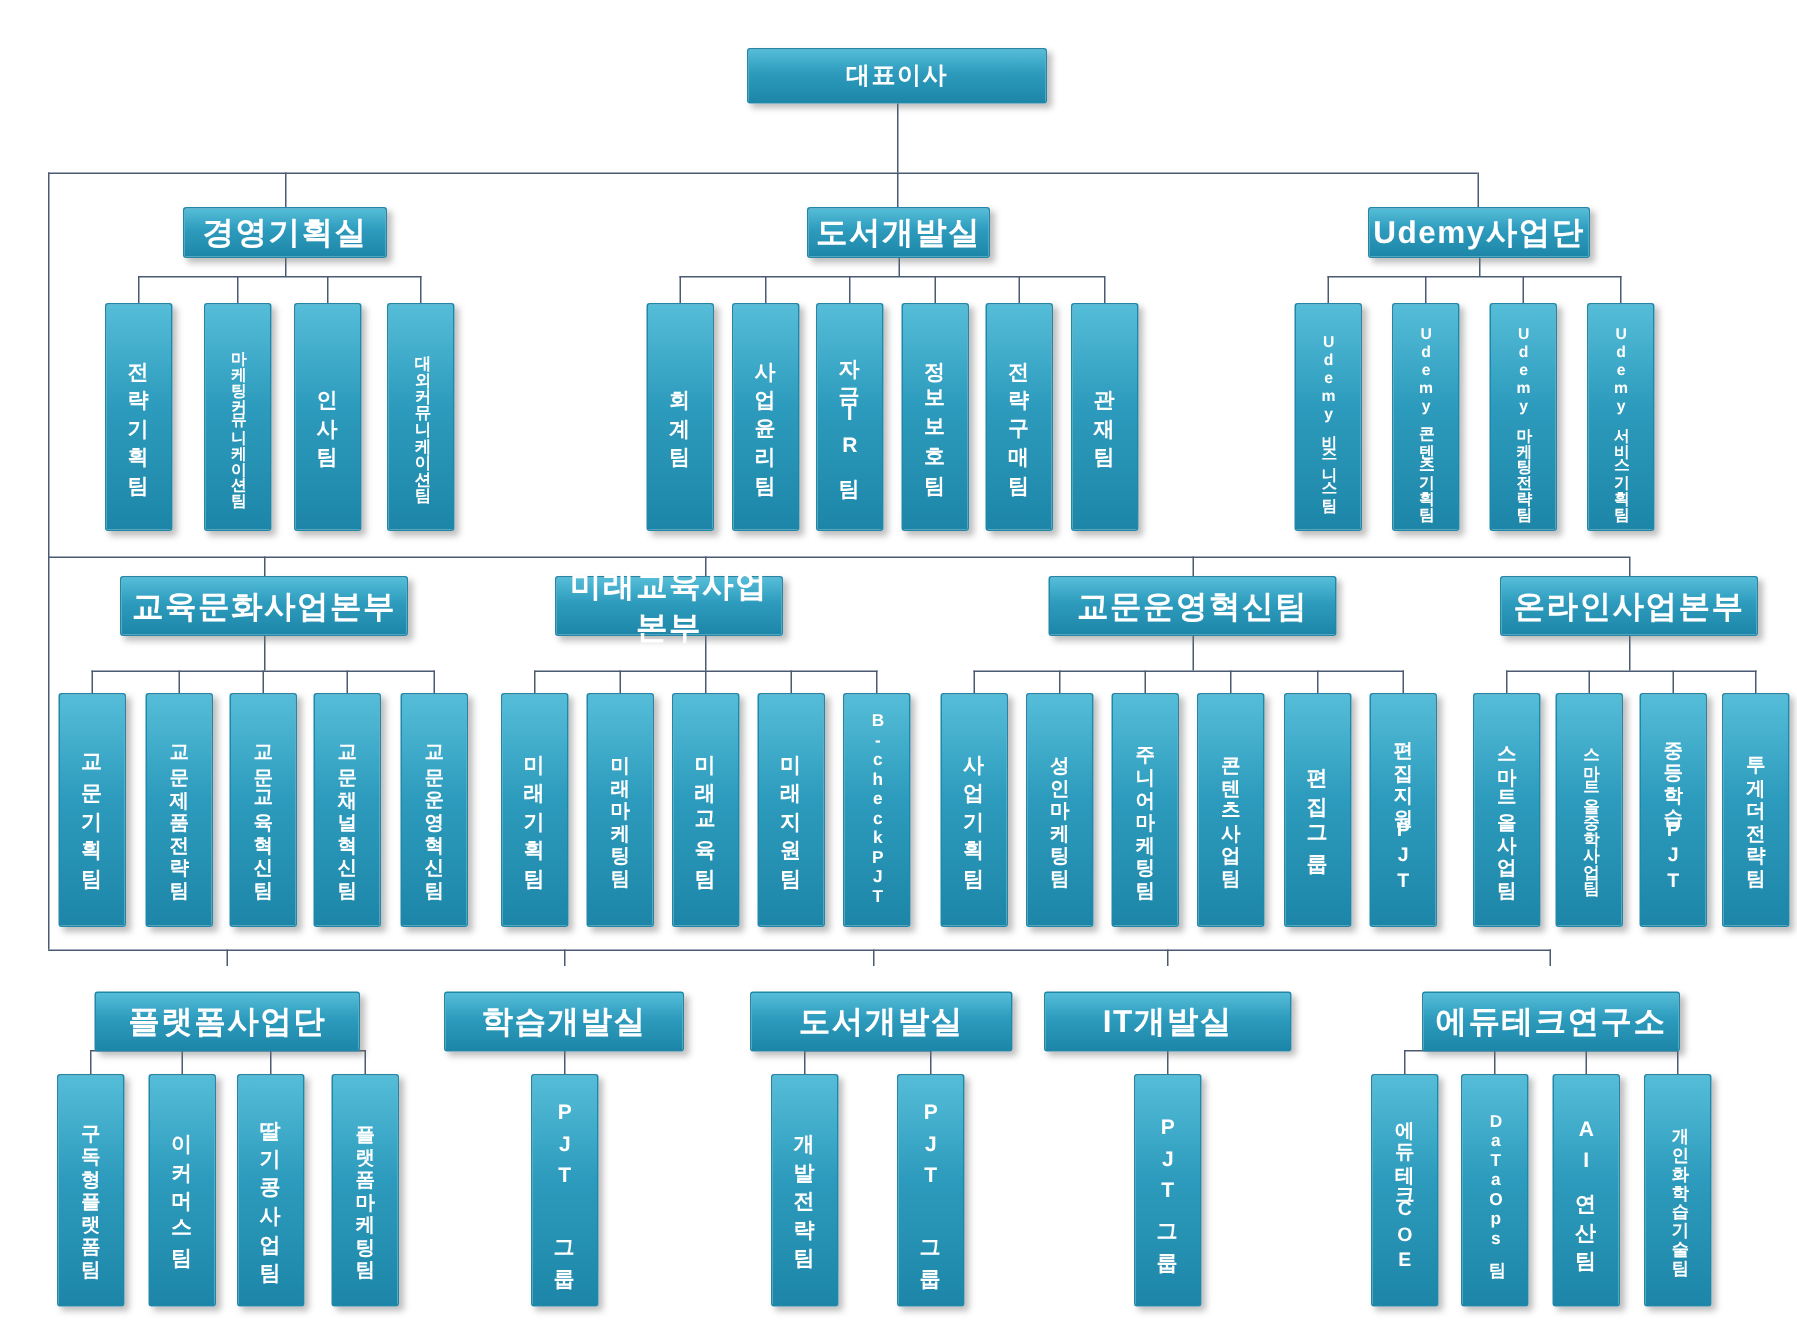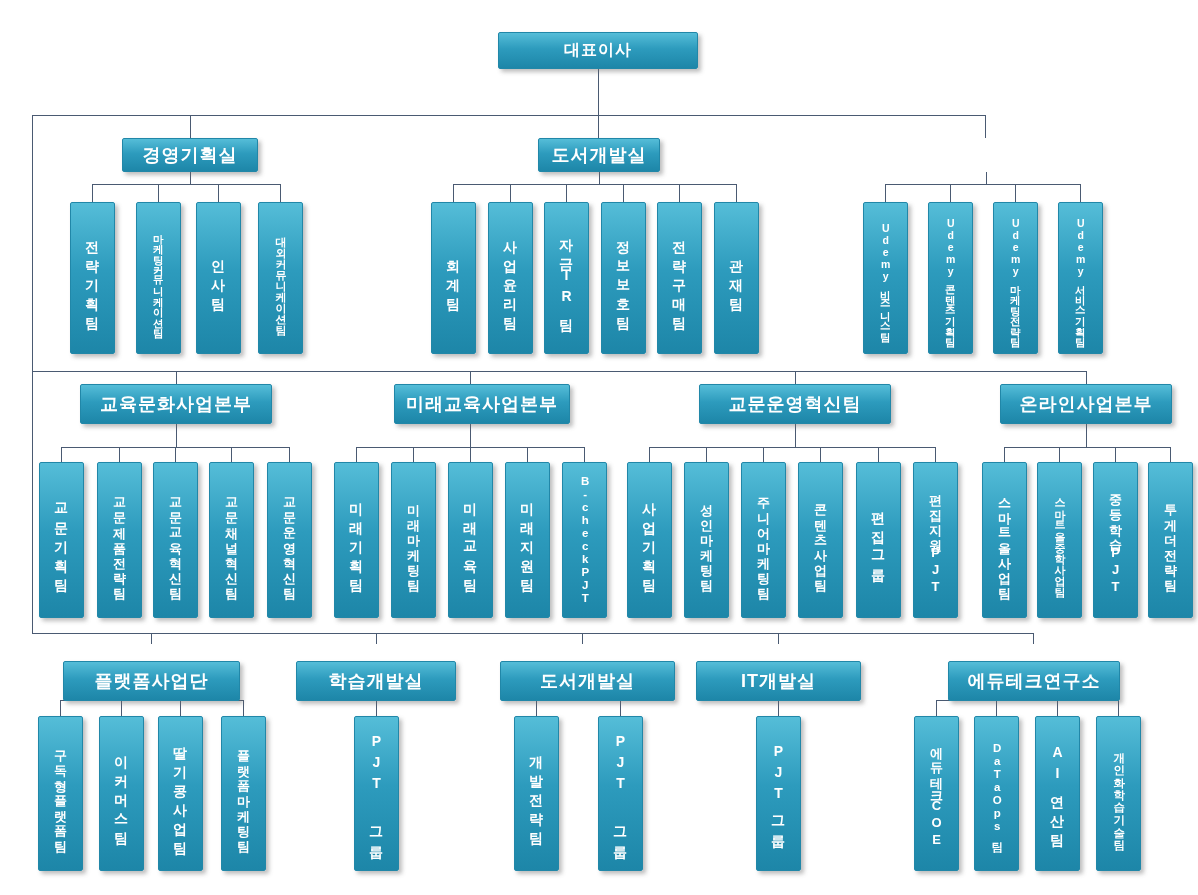--- a/index.html
+++ b/index.html
@@ -16,21 +16,21 @@
     background:linear-gradient(180deg,#55bdd8 0%,#2d9bbd 45%,#1d86a8 100%);
     border:1px solid #2187a8;
     border-radius:2px;
     color:#ffffff;
     font-weight:bold;
     display:flex;align-items:center;justify-content:center;
     text-align:center;
     box-shadow:3px 3px 4px rgba(110,110,110,.45);
     box-sizing:border-box;
   }
-  .hbox{font-size:18px;letter-spacing:1px;}
+  .hbox{font-size:21px;letter-spacing:1px;}
   .hd0{font-size:16px;}
   .h2{top:138px;height:34px;}
   .h3{top:384px;height:40px;}
   .h4{top:644px;height:40px;margin-top:17px;}
 
   .vbox{
     writing-mode:vertical-rl;
     text-orientation:upright;
     line-height:1;
   }
@@ -144,40 +144,41 @@
   <i class="ln hl" style="left:936px;top:700px;width:182px"></i>
   <i class="ln" style="left:936px;top:700px;height:16px"></i>
   <i class="ln" style="left:996px;top:700px;height:16px"></i>
   <i class="ln" style="left:1057px;top:700px;height:16px"></i>
   <i class="ln" style="left:1118px;top:700px;height:16px"></i>
 
   <div class="hbox hd0" style="left:498px;top:32px;width:200px;height:37px">대표이사</div>
 
   <div class="hbox h2" style="left:122px;width:136px">경영기획실</div>
   <div class="hbox h2" style="left:538px;width:122px">도서개발실</div>
+  <div class="hbox h2" style="left:912px;width:148px">Udemy사업단</div>
 
   <div class="vbox r2 f14" style="left:70px">전략기획팀</div>
   <div class="vbox r2 f10" style="left:136px">마케팅커뮤니케이션팀</div>
   <div class="vbox r2 f14" style="left:196px">인사팀</div>
   <div class="vbox r2 f11" style="left:258px">대외커뮤니케이션팀</div>
 
   <div class="vbox r2 f14" style="left:431px">회계팀</div>
   <div class="vbox r2 f14" style="left:488px">사업윤리팀</div>
   <div class="vbox r2 f14" style="left:544px">자금IR팀</div>
   <div class="vbox r2 f14" style="left:601px">정보보호팀</div>
   <div class="vbox r2 f14" style="left:657px">전략구매팀</div>
   <div class="vbox r2 f14" style="left:714px">관재팀</div>
 
   <div class="vbox r2 f10" style="left:863px">Udemy비즈니스팀</div>
   <div class="vbox r2 f10" style="left:928px">Udemy콘텐츠기획팀</div>
   <div class="vbox r2 f10" style="left:993px">Udemy마케팅전략팀</div>
   <div class="vbox r2 f10" style="left:1058px">Udemy서비스기획팀</div>
 
   <div class="hbox h3" style="left:80px;width:192px">교육문화사업본부</div>
-  <div class="hbox h3" style="left:394px;width:176px">미래교육사업본부</div>
+  <div class="hbox h3" style="left:370px;width:152px">미래교육사업본부</div>
   <div class="hbox h3" style="left:699px;width:192px">교문운영혁신팀</div>
   <div class="hbox h3" style="left:1000px;width:172px">온라인사업본부</div>
 
   <div class="vbox r3 f14" style="left:39px">교문기획팀</div>
   <div class="vbox r3 f13" style="left:97px">교문제품전략팀</div>
   <div class="vbox r3 f13" style="left:153px">교문교육혁신팀</div>
   <div class="vbox r3 f13" style="left:209px">교문채널혁신팀</div>
   <div class="vbox r3 f13" style="left:267px">교문운영혁신팀</div>
 
   <div class="vbox r3 f14" style="left:334px">미래기획팀</div>

